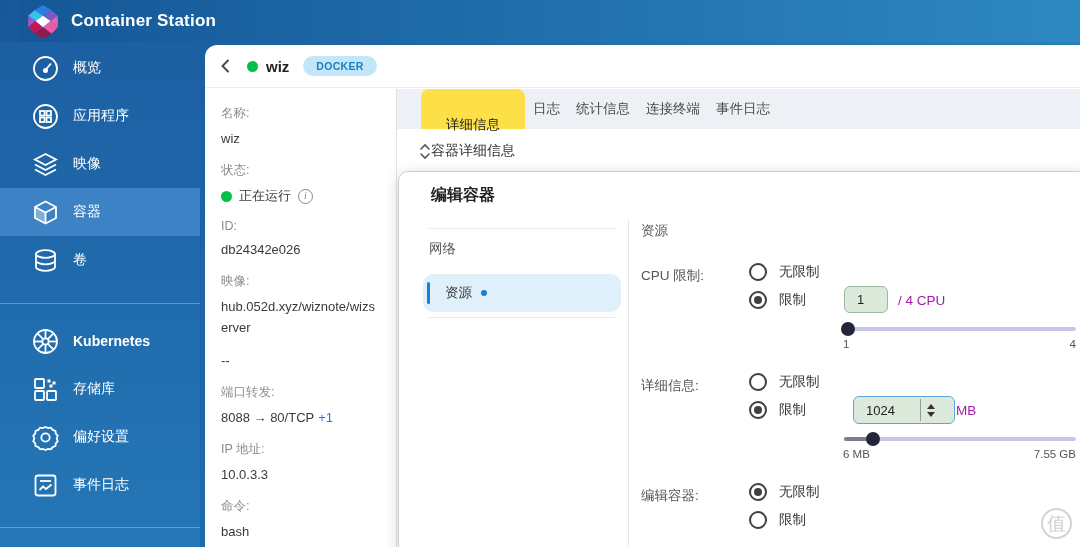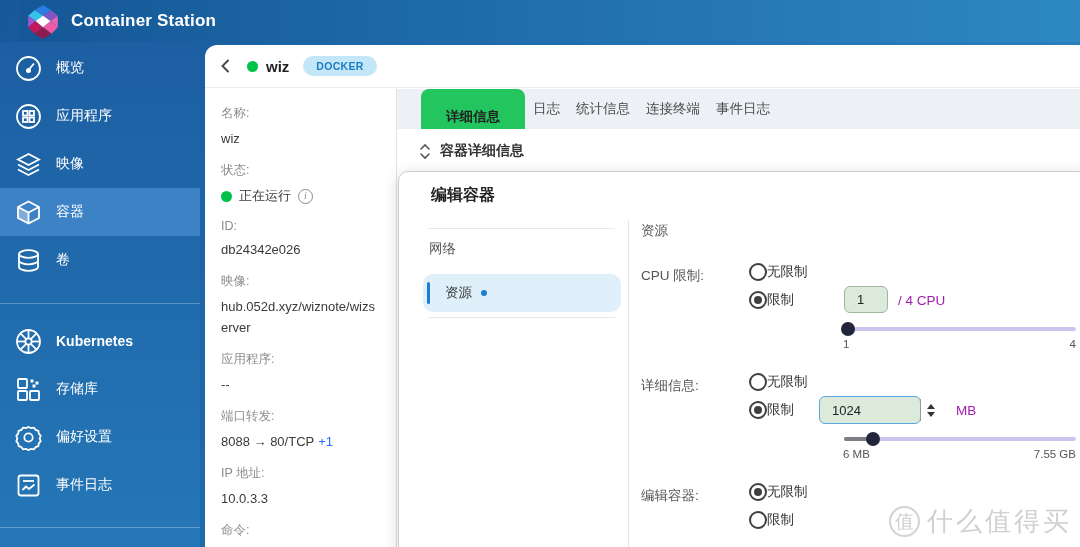--- a/index.html
+++ b/index.html
@@ -11,21 +11,21 @@
   }
   
   .topbar { position:absolute; left:0; top:0; width:1080px; height:42px;
     background:linear-gradient(90deg,#155797 0%,#2e89c3 100%);
     display:flex; align-items:center; z-index:5;margin-left:19px; }
   .logo { width:36px; height:36px; margin:2px 10px 0 6px; }
   .app-title { color:#fff; font-size:17px; font-weight:bold; letter-spacing:.2px; }
   
   .sidebar { position:absolute; left:0; top:42px; width:200px; bottom:0;
     background:linear-gradient(180deg,#1c5fa2 0%,#2577b7 100%); z-index:4; padding-top:2px; }
-  .side-item { height:48px; display:flex; align-items:center; padding-left:15px;
+  .side-item { height:48px; display:flex; align-items:center; padding-left:32px;
     color:#fff; font-size:14px; cursor:pointer; }
   .side-item.selected { background:#3d82c4; }
   .side-item .s-icon { width:27px; height:27px; margin-right:14px; flex:0 0 27px; }
   .side-item.bold { font-weight:bold; }
   .side-div { height:1px; background:rgba(255,255,255,.28); margin:19px 0 13px 0; }
   .side-div.bottom { margin:18px 0 0 0; }
   
   .panel { position:absolute; left:205px; top:45px; right:0; bottom:0;
     background:#fff; border-radius:12px 0 0 0; z-index:6; }
   .panel-header { height:43px; display:flex; align-items:center; padding-left:12px;
@@ -43,43 +43,43 @@
   .f-value { color:#3a3a3a; font-size:13px; margin-bottom:13px; word-break:break-all; line-height:1.55; }
   .status-line { display:flex; align-items:center; gap:7px; }
   .info-icon { width:15px; height:15px; border:1.5px solid #8a8a8a; border-radius:50%;
     color:#8a8a8a; font-size:10px; display:inline-flex; align-items:center; justify-content:center;
     font-family:"Liberation Serif",serif; font-style:italic; }
   .link-more { color:#2d6cff; margin-left:4px; }
   
   .content-col { flex:1; position:relative; }
   .tabbar { height:40px; background:#edf0f4; display:flex; padding-left:24px; }
   .tab { line-height:40px; font-size:13.5px; color:#4a4a4a; padding:0 8px; cursor:pointer; }
-  .tab.active { background:#22c55e; border-radius:8px 8px 0 0; font-weight:bold; color:#222; padding:8px 25px; }
-  .section-row { display:flex; align-items:center; gap:9px; padding:13px 0 0 22px;font-weight:bold; }
+  .tab.active { background:#fde047; border-radius:8px 8px 0 0; font-weight:normal; color:#222; padding:16px 25px; }
+  .section-row { display:flex; align-items:center; gap:0; padding:13px 0 0 22px; }
   .expand-icon { width:12px; height:17px; }
   .section-title { font-size:14px; color:#333; }
   
   .modal { position:absolute; left:1px; top:82px; right:-8px; bottom:-8px;
     background:#fff; border:1px solid #c8cdd4; border-radius:10px;
     box-shadow:0 3px 16px rgba(0,0,0,.16); }
   .modal-title { position:absolute; left:32px; top:13px; font-size:16px; font-weight:bold; color:#222; }
   .m-vdiv { position:absolute; left:229px; top:48px; bottom:0; width:1px; background:#e6e6e6; }
   .m-nav { position:absolute; left:24px; top:56px; width:198px; }
   .m-nav-item { height:40px; display:flex; align-items:center; padding-left:6px;
     font-size:13.5px; color:#555; cursor:pointer; }
   .m-nav-div { height:1px; background:#e8e8e8; margin:0 6px; }
   .m-nav-pill { position:relative; height:38px; margin:5px 0; background:#dff0fb;
     border-radius:10px; display:flex; align-items:center; cursor:pointer; }
   .pill-bar { position:absolute; left:4px; top:8px; width:3px; height:22px;
     background:#1a7fd4; border-radius:2px; }
   .pill-text { margin-left:22px; font-size:13.5px; color:#333; }
   .pill-dot { width:6px; height:6px; border-radius:50%; background:#1a7fd4; margin-left:9px; }
   
   .m-label { position:absolute; left:242px; font-size:13.5px; color:#555; }
-  .radio-row { position:absolute; left:350px; display:flex; align-items:center; gap:0;
+  .radio-row { position:absolute; left:350px; display:flex; align-items:center; gap:12px;
     font-size:13.5px; color:#333; cursor:pointer; }
   .radio { width:18px; height:18px; border:2px solid #3f3f3f; border-radius:50%; flex:0 0 18px; }
   .radio.sel::after { content:''; display:block; width:8px; height:8px; margin:3px;
     background:#3f3f3f; border-radius:50%; }
   .num-input { position:absolute; background:#dbeada; border:1.5px solid #9fb69f;
     border-radius:6px; font-size:13px; color:#222; padding-left:12px; outline:none;
     font-family:"Liberation Sans","DejaVu Sans",sans-serif; }
   .num-input.focus { border-color:#5aa7e0; }
   .spinner { position:absolute; width:21px; display:flex; flex-direction:column;
     align-items:center; justify-content:center; border-left:1px solid #9a9a9a; cursor:pointer; }
@@ -231,21 +231,20 @@
         <span>正在运行</span>
         <span class="info-icon">i</span>
       </div>
 
       <div class="f-label">ID:</div>
       <div class="f-value">db24342e026</div>
 
       <div class="f-label">映像:</div>
       <div class="f-value">hub.052d.xyz/wiznote/wizserver</div>
 
-      <div class="f-label">应用程序:</div>
       <div class="f-value">--</div>
 
       <div class="f-label">端口转发:</div>
       <div class="f-value">
         <span>8088 → 80/TCP</span><span class="link-more">+1</span>
       </div>
 
       <div class="f-label">IP 地址:</div>
       <div class="f-value">10.0.3.3</div>
 
@@ -308,21 +307,21 @@
 
         <div class="m-label" style="top:205px">详细信息:</div>
         <div class="radio-row" style="top:201px">
           <span class="radio"></span>
           <span>无限制</span>
         </div>
         <div class="radio-row" style="top:229px">
           <span class="radio sel"></span>
           <span>限制</span>
         </div>
-        <input class="num-input focus" style="left: 420px; top: 224px; width: 102px; height: 28px;" value="1024">
+        <input class="num-input focus" style="left: 454px; top: 224px; width: 102px; height: 28px;" value="1024">
         <div class="spinner" style="left:521px; top:227px; height:22px">
           <span class="spin-up"></span>
           <span class="spin-down"></span>
         </div>
         <span class="unit-text" style="left:557px; top:231px">MB</span>
         <div class="slider" style="left:445px; top:265px">
           <div class="fill" style="width:12.5%"></div>
           <div class="thumb" style="left:calc(12.5% - 7px)"></div>
         </div>
         <span class="tick" style="left:444px; top:276px">6 MB</span>
@@ -337,14 +336,13 @@
           <span class="radio"></span>
           <span>限制</span>
         </div>
       </div>
     </div>
   </div>
 </div>
 
 <div class="watermark">
   <span class="wm-circle">值</span>
-  <span class="wm-text">什么值得买</span>
 </div>
 
 </body></html>

